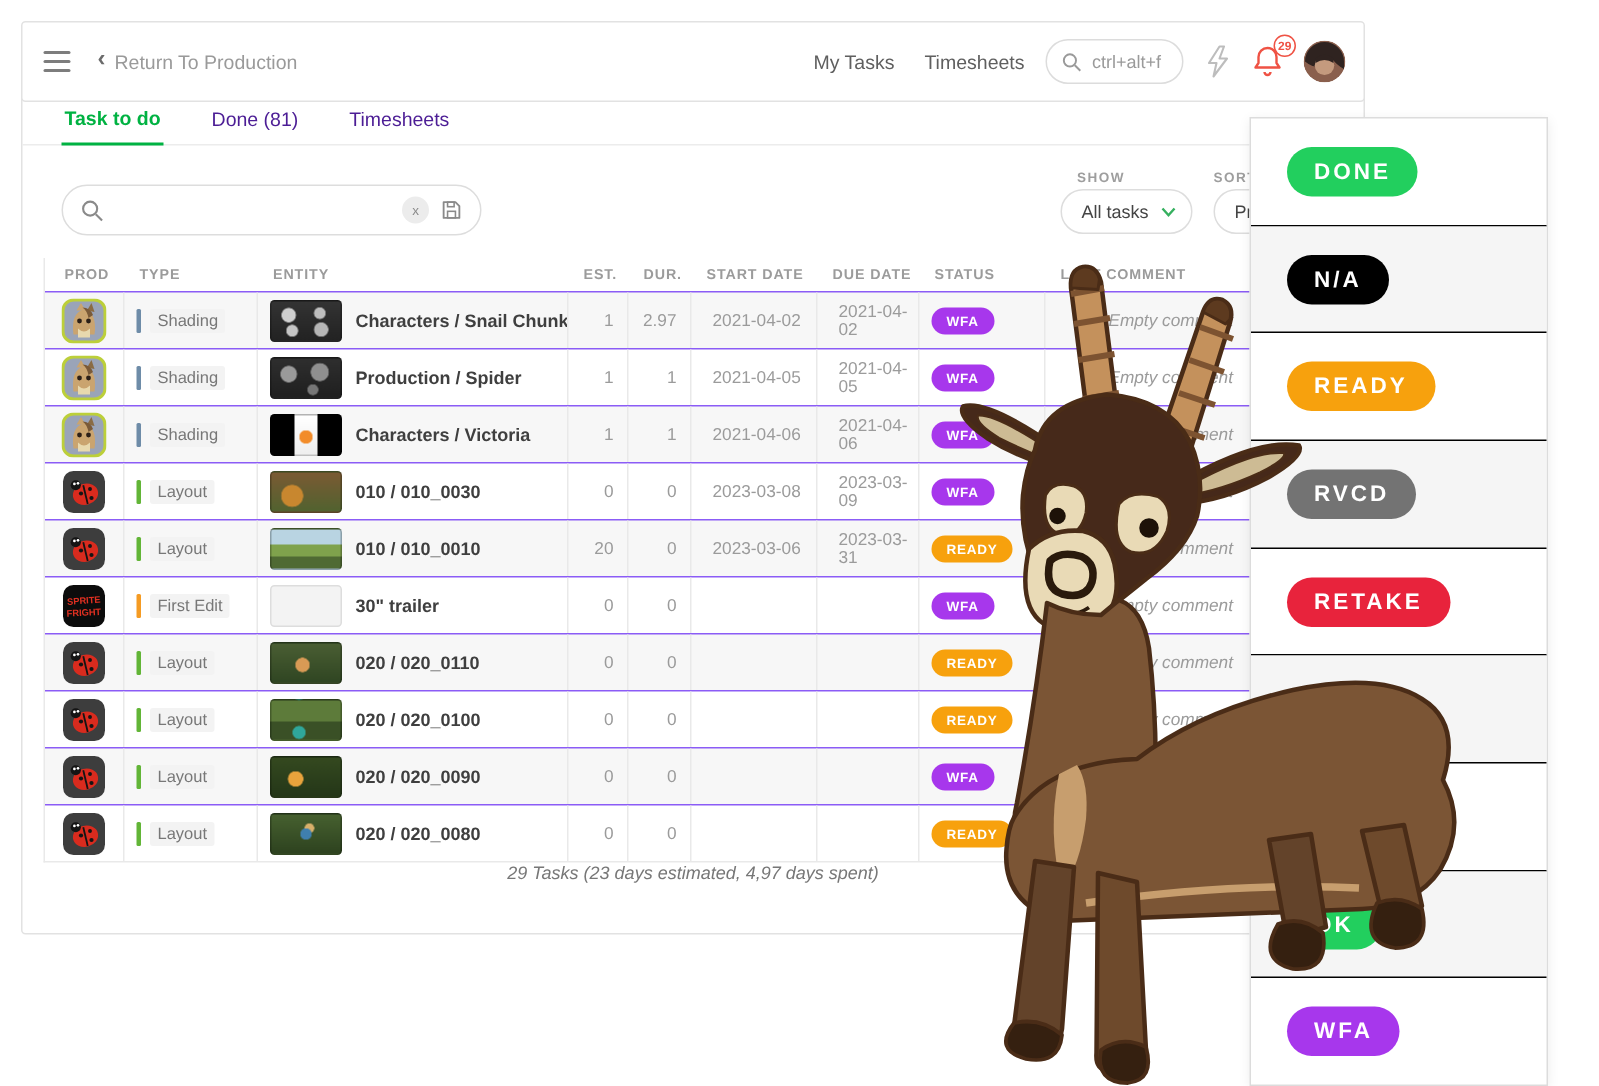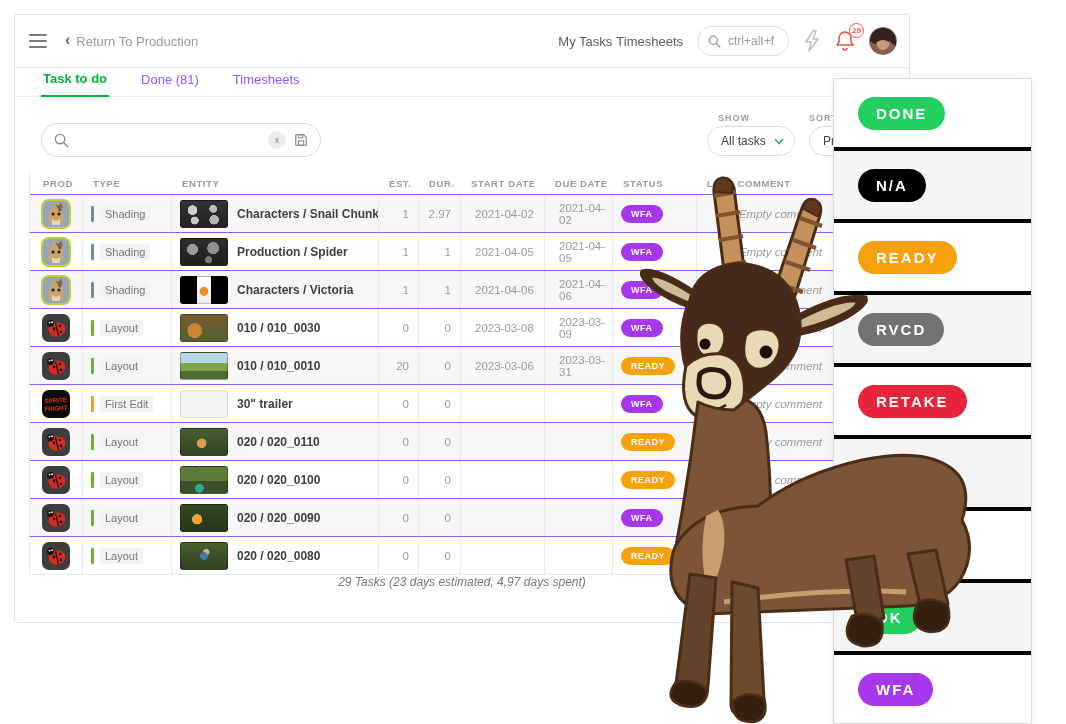--- a/index.html
+++ b/index.html
@@ -24,21 +24,21 @@
   .badge29 { position:absolute; top:-7px; right:-9px; width:15px; height:15px; border:1.5px solid #ef5244;
              border-radius:50%; background:#fff; color:#ef5244; font-size:8px; font-weight:bold;
              display:flex; align-items:center; justify-content:center; }
   .avatar { width:28px; height:28px; border-radius:50%; overflow:hidden; cursor:pointer; }
 
   
   .card { position:absolute; left:14px; top:59px; width:896px; height:564px; background:#fff;
           border:1px solid #e2e2e2; border-radius:3px; z-index:1; }
   .tabs { display:flex; gap:30px; padding:0 0 0 26px; height:37px; align-items:flex-end;
           border-bottom:1px solid #ececec; }
-  .tab { font-size:13px; color:#8b5cf6; padding:0 2px 9px 2px; cursor:pointer; }
+  .tab { font-size:13px; color:#4c1d95; padding:0 2px 9px 2px; cursor:pointer; }
   .tab.active { color:#00b242; border-bottom:2px solid #00b242; margin-bottom:-1px; font-weight:bold; }
 
   .toolbar { position:relative; height:75px; }
   .searchpill { position:absolute; left:26px; top:26px; width:280px; height:34px; border:1px solid #ddd;
                 border-radius:17px; display:flex; align-items:center; padding:0 12px; gap:8px; background:#fff; }
   .searchpill input { border:none; outline:none; flex:1; font-size:12px; color:#555; background:transparent; min-width:0;}
   .clear-circ { width:18px; height:18px; border-radius:50%; background:#ececec; color:#8a8a8a; font-size:9px;
                 display:flex; align-items:center; justify-content:center; cursor:pointer; }
   .filter-label { position:absolute; top:16px; font-size:9px; font-weight:bold; letter-spacing:1px;
                   color:#9e9e9e; white-space:nowrap; }
@@ -87,21 +87,21 @@
   .t-empty { background:#f3f3f3; border:1px solid #ddd; }
   .t-s0110 { background:radial-gradient(circle at 45% 55%,#d89a55 0 16%,transparent 17%),linear-gradient(180deg,#4a5e33,#2f4522); }
   .t-s0100 { background:radial-gradient(circle at 40% 82%,#2fa79b 0 12%,transparent 13%),linear-gradient(180deg,#5d7b3a 0 55%,#3a5026 55%); }
   .t-s0090 { background:radial-gradient(circle at 35% 55%,#e8a33c 0 15%,transparent 16%),linear-gradient(180deg,#34491f,#243618); }
   .t-s0080 { background:radial-gradient(circle at 50% 50%,#3f7fae 0 14%,transparent 15%),radial-gradient(circle at 55% 35%,#d8b06a 0 10%,transparent 11%),linear-gradient(180deg,#46602f,#2d421f); }
 
   
   .status-panel { position:absolute; left:833px; top:78px; width:199px; height:646px; background:#fff;
                   border:1px solid #dcdcdc; box-shadow:0 2px 8px rgba(0,0,0,.08); z-index:10;
                   display:flex; flex-direction:column; }
-  .srow { flex:1; display:flex; align-items:center; padding-left:24px; border-bottom:4px solid #000000; cursor:pointer; }
+  .srow { flex:1; display:flex; align-items:center; padding-left:24px; border-bottom:1px solid #000000; cursor:pointer; }
   .srow:last-child { border-bottom:none; }
   .srow:nth-child(even) { background:#f5f5f5; }
   .spill { font-size:15px; font-weight:bold; letter-spacing:2px; padding:8px 18px; border-radius:19px;
            min-width:62px; text-align:center; }
 
   
   .deer { position:absolute; left:600px; top:160px; width:380px; height:564px; z-index:20; pointer-events:none; }
 </style>
 </head>
 <body>
@@ -114,21 +114,21 @@
           <i></i>
           <i></i>
           <i></i>
         </span>
       <span class="backlink">
         <span class="chev">‹</span>
         <span>Return To Production</span>
       </span>
     </div>
     <div class="tb-right">
-      <nav id="topnav" style="display:flex;gap:4px;">
+      <nav id="topnav" style="display:flex;gap:20px;">
           <span class="navlink">My Tasks</span>
           <span class="navlink">Timesheets</span>
         </nav>
       <div class="qsearch">
         <svg width="13" height="13" viewBox="0 0 16 16">
             <circle cx="6.5" cy="6.5" r="5" fill="none" stroke="#9a9a9a" stroke-width="1.6"></circle>
             <line x1="10.5" y1="10.5" x2="15" y2="15" stroke="#9a9a9a" stroke-width="1.6"></line>
           </svg>
         <span>ctrl+alt+f</span>
       </div>

